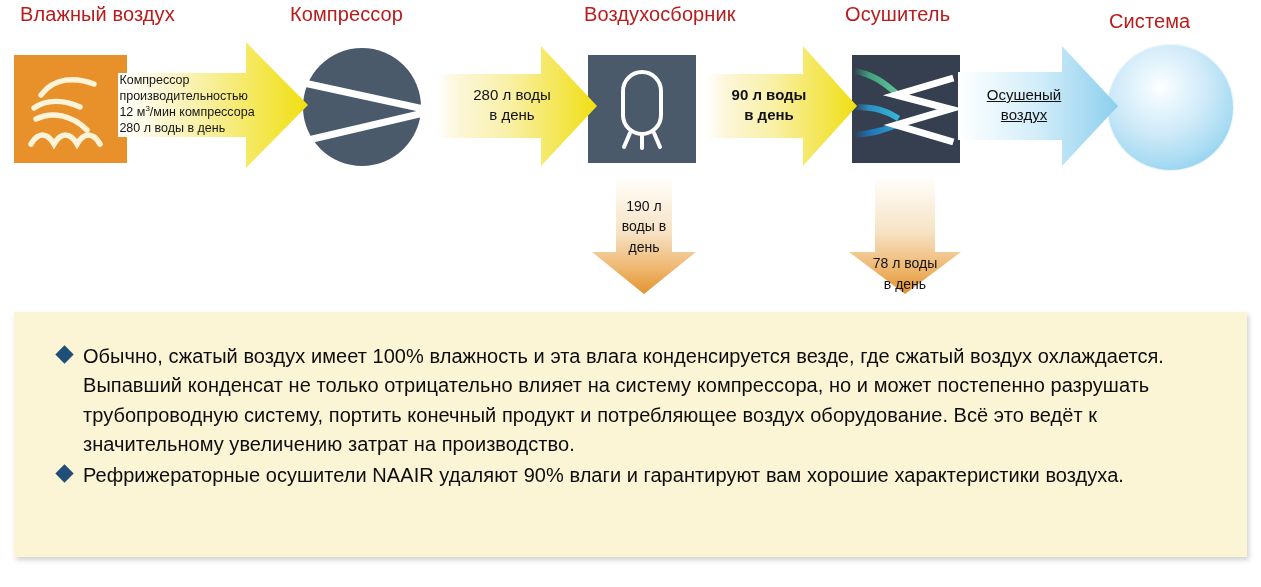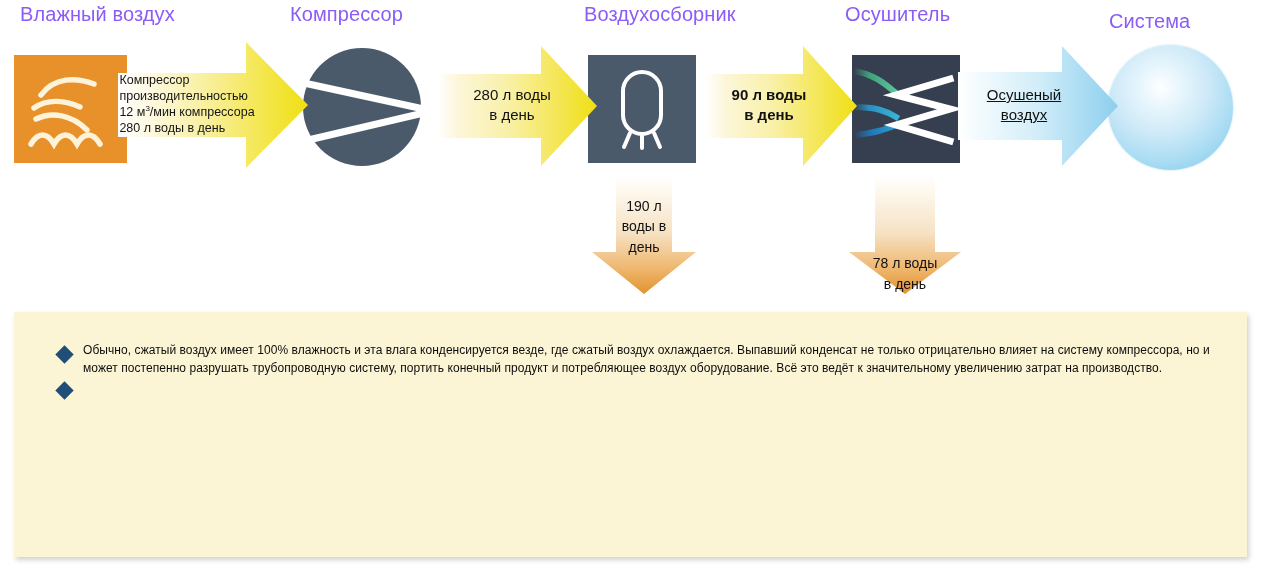--- a/index.html
+++ b/index.html
@@ -10,21 +10,21 @@
     color:#1a1a1a;
     overflow:hidden;
     position:relative;
   }
   #stage{position:absolute;inset:0;}
 
   
   .stage-title{
     position:absolute;
     font-size:20px;
-    color:#8b5cf6;
+    color:#b91c1c;
     white-space:nowrap;
     letter-spacing:.1px;
     line-height:1;
   }
 
   
   .icon-box{position:absolute;}
 
   .humid-box{
     left:14px;top:55px;width:113px;height:108px;
@@ -101,21 +101,21 @@
   .notes-inner{padding:30px 34px 0 34px;}
   .note-row{display:flex;align-items:flex-start;margin-bottom:1px;}
   .bullet{
     flex:0 0 auto;
     width:13px;height:13px;
     background:#1f4e79;
     transform:rotate(45deg);
     margin:6px 12px 0 10px;
   }
   .note-text{
-    font-size:12px;
+    font-size:20px;
     line-height:1.47;
     color:#0d0d0d;
     letter-spacing:.05px;
   }
 </style>
 </head>
 <body>
 
 <div id="stage">
 
@@ -306,17 +306,18 @@
   </div>
 
   <div class="notes">
     <div class="notes-inner">
       <div class="note-row">
         <span class="bullet"></span>
         <span class="note-text">Обычно, сжатый воздух имеет 100% влажность и эта влага конденсируется везде, где сжатый воздух охлаждается. Выпавший конденсат не только отрицательно влияет на систему компрессора, но и может постепенно разрушать трубопроводную систему, портить конечный продукт и потребляющее воздух оборудование. Всё это ведёт к значительному увеличению затрат на производство.</span>
       </div>
       <div class="note-row">
         <span class="bullet"></span>
+        <span class="note-text">Рефрижераторные осушители NAAIR удаляют 90% влаги и гарантируют вам хорошие характеристики воздуха.</span>
       </div>
     </div>
   </div>
 
 </div>
 
 </body></html>

